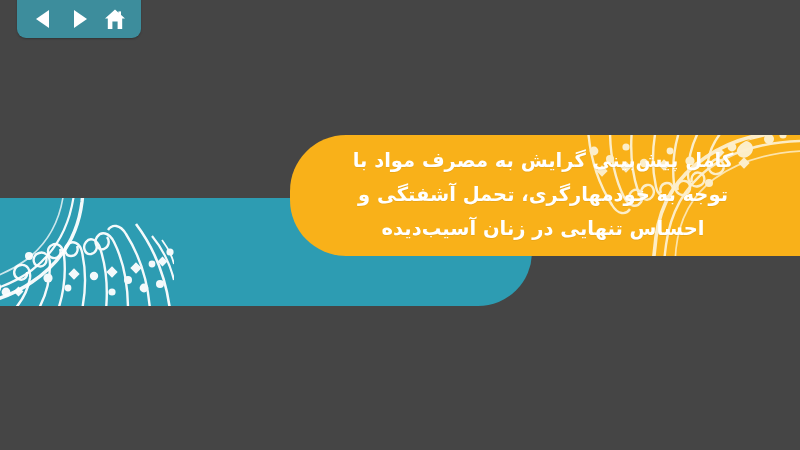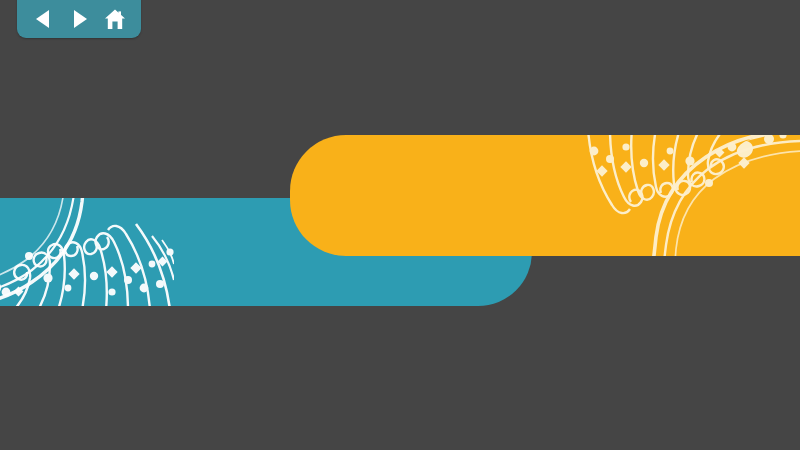--- a/index.html
+++ b/index.html
@@ -179,20 +179,23 @@
         <circle cx="52" cy="18" r="3.6"></circle>
         <path d="M36 0 C36 24 40 48 50 68 C55 78 63 79 67 73 C71 67 66 59 60 61 C55 63 54 69 57 73" stroke="#fdf0cf" stroke-width="2.4" fill="none"></path>
         <rect x="48" y="34" width="8" height="8" transform="rotate(45 52 38)"></rect>
         <circle cx="36" cy="30" r="4"></circle>
         <path d="M14 0 C16 28 24 54 38 76 C44 86 52 86 56 80" stroke="#fdf0cf" stroke-width="2.4" fill="none"></path>
         <circle cx="20" cy="22" r="4.4"></circle>
         <rect x="24" y="38" width="8" height="8" transform="rotate(45 28 42)"></rect>
       </g>
     </svg>
 
+    <div class="title-text">کامل پیش‌بینی گرایش به مصرف مواد با
+توجه به خودمهارگری، تحمل آشفتگی و
+احساس تنهایی در زنان آسیب‌دیده</div>
   </div>
 
   <div class="nav-toolbar">
     <div class="nav-btn">
       <svg width="17" height="18" viewBox="0 0 17 18">
         <polygon points="14,0 14,18 1,9" fill="#ffffff"></polygon>
       </svg>
     </div>
     <div class="nav-btn">
       <svg width="17" height="18" viewBox="0 0 17 18">

